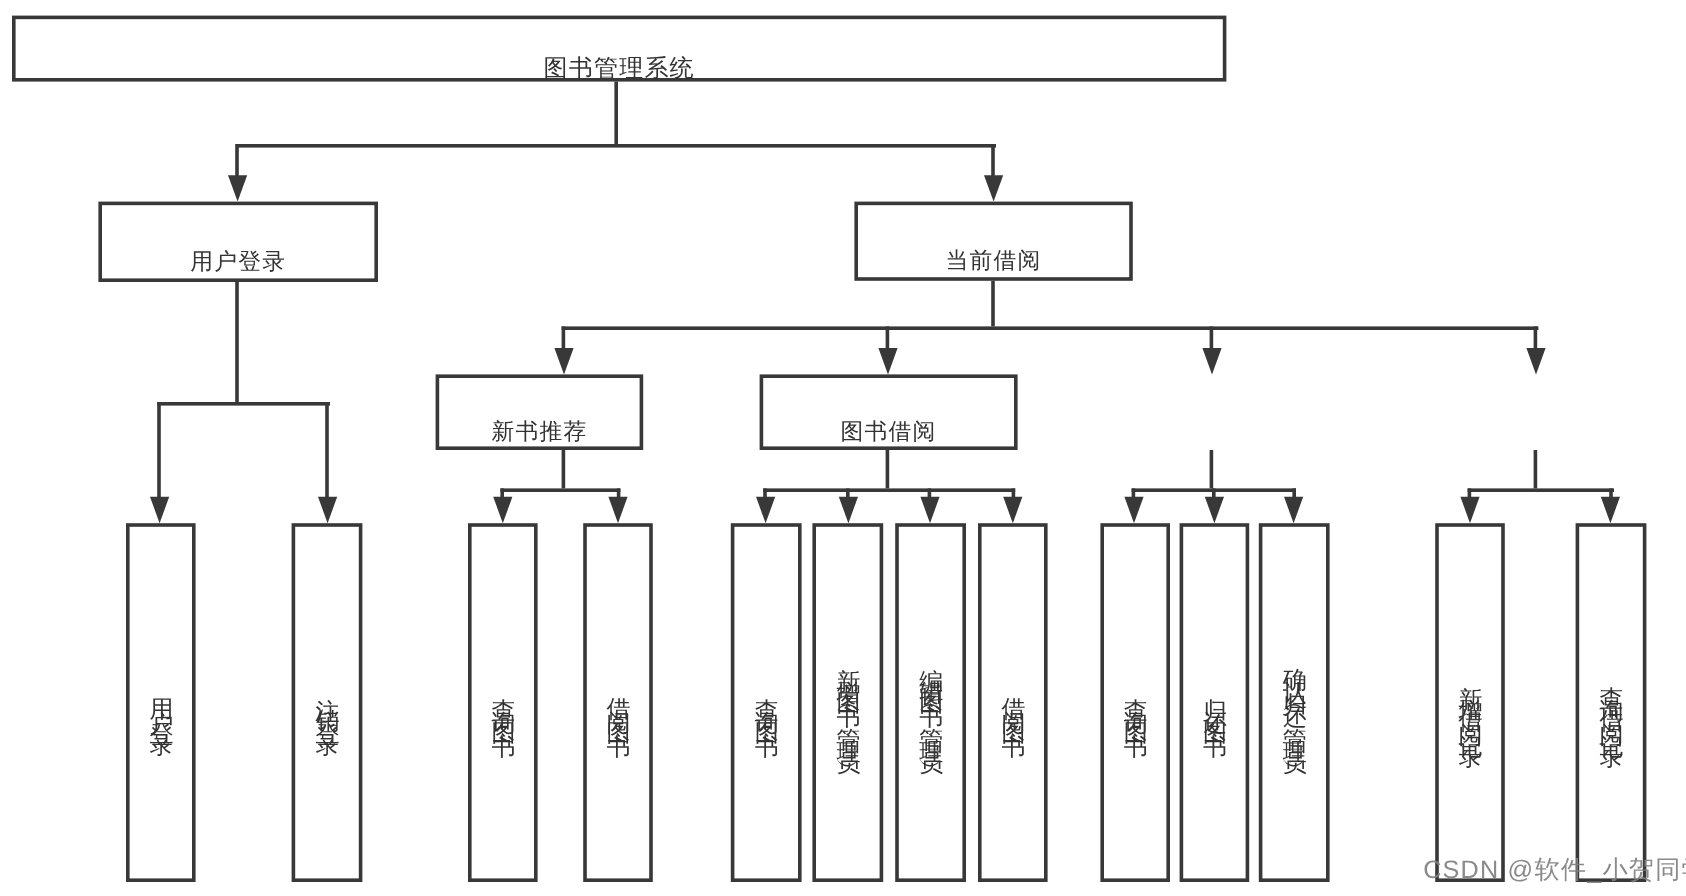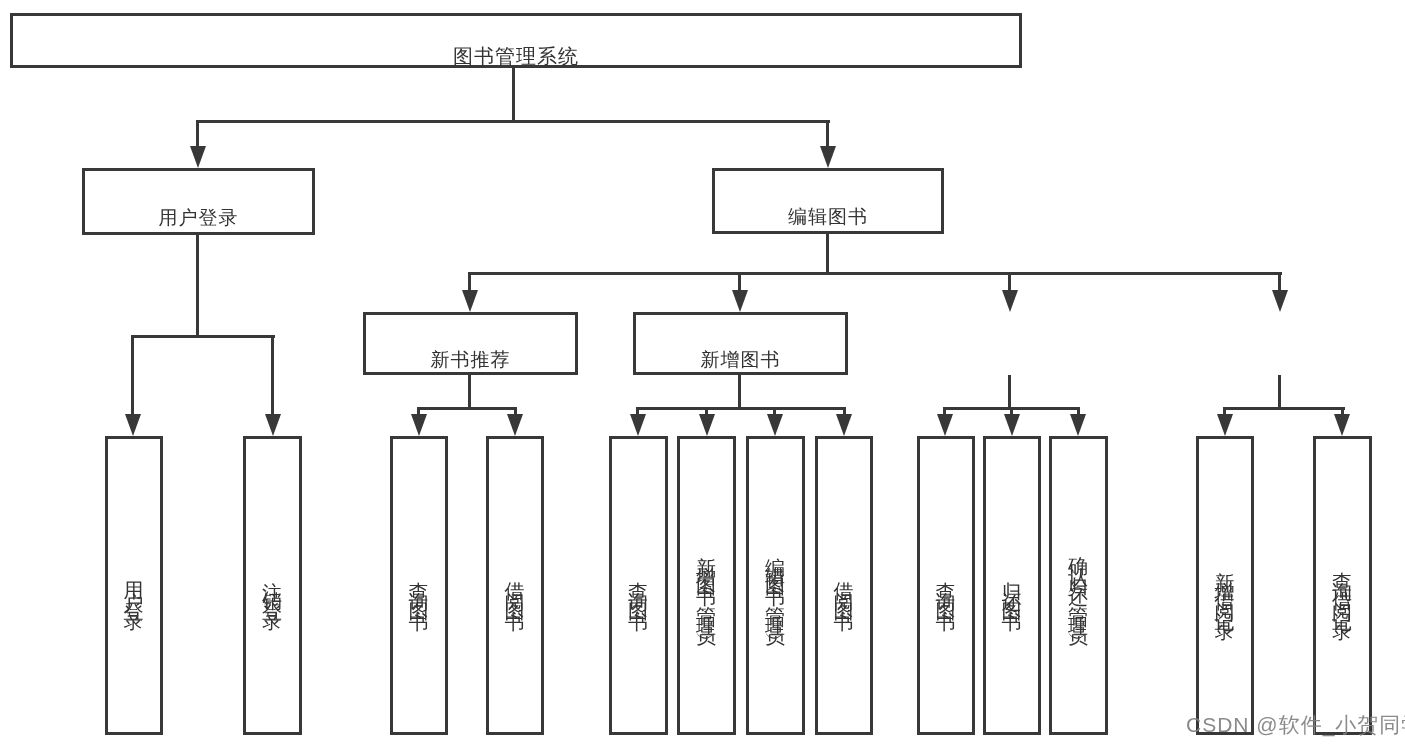--- a/index.html
+++ b/index.html
@@ -38,29 +38,29 @@
 
   <div class="box root" style="left:10px;top:13px;width:1012px;height:55px">
     <span class="hlabel">图书管理系统</span>
   </div>
 
   <div class="box" style="left:82px;top:168px;width:233px;height:67px">
     <span class="hlabel">用户登录</span>
   </div>
 
   <div class="box" style="left:712px;top:168px;width:232px;height:66px">
-    <span class="hlabel">编辑图书</span>
+    <span class="hlabel">当前借阅</span>
   </div>
 
-  <div class="box" style="left:363px;top:312px;width:215px;height:63px">
+  <div class="box" style="left:363px;top:312px;width:173px;height:63px">
     <span class="hlabel">新书推荐</span>
   </div>
 
   <div class="box" style="left:633px;top:312px;width:215px;height:63px">
-    <span class="hlabel">新增图书</span>
+    <span class="hlabel">图书借阅</span>
   </div>
 
 
 
   <div class="box" style="left:105px;top:436px;width:58px;height:299px">
     <span class="vtext">用户登录</span>
   </div>
   <div class="box" style="left:243px;top:436px;width:59px;height:299px">
     <span class="vtext">注销登录</span>
   </div>

